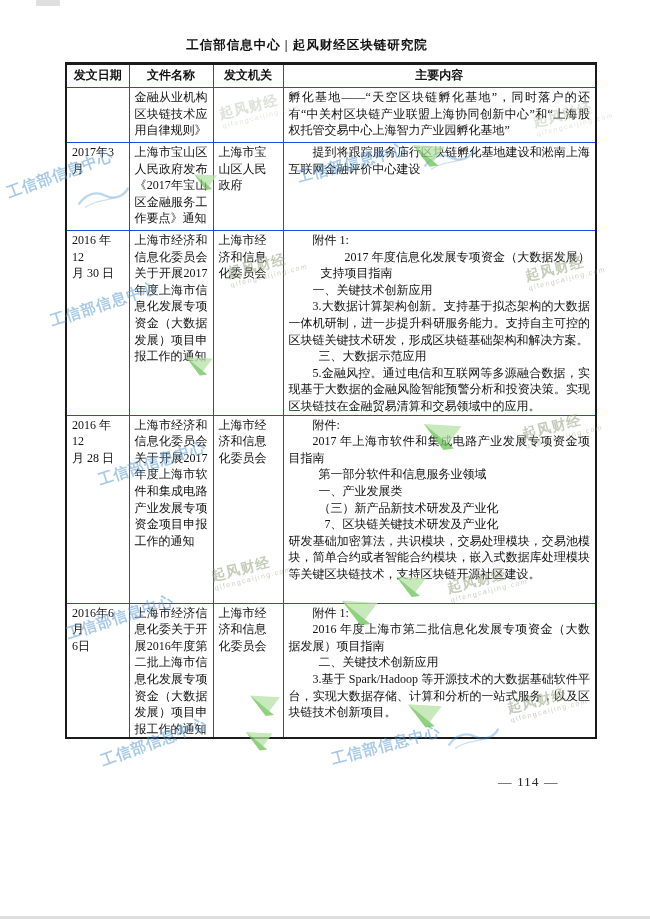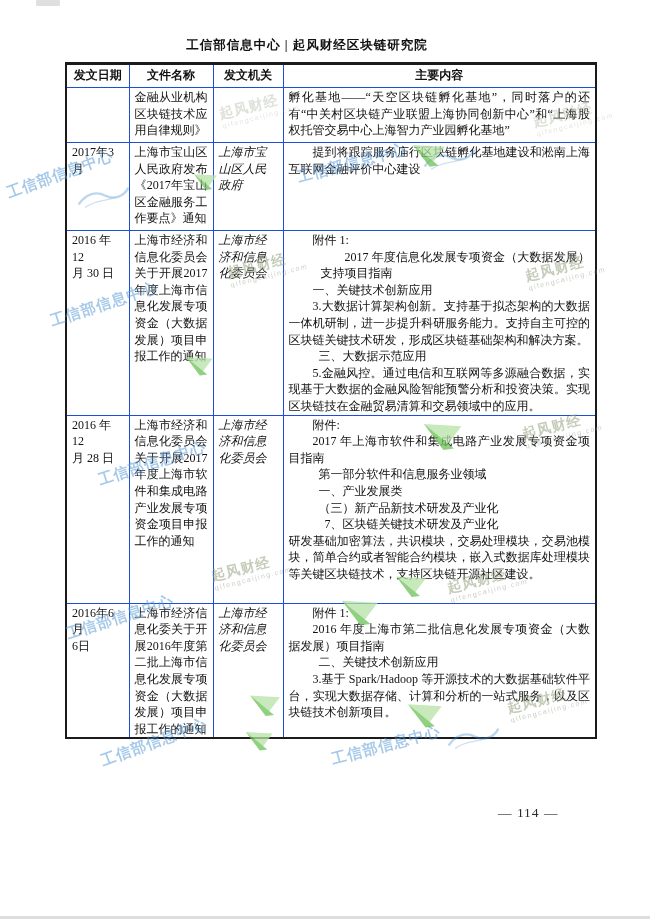--- a/index.html
+++ b/index.html
@@ -39,21 +39,21 @@
   }
   table.policy th{
     height:20px;
     text-align:center;
     font-weight:bold;
     padding:1px 2px;
     line-height:18px;
   }
   td.c-date{white-space:pre-line;padding:1px 3px 0 4px;}
   td.c-name{text-align:justify;word-break:break-all;}
-  td.c-agency{word-break:break-all;padding:1px 4px 0 5px;font-style:italic;}
+  td.c-agency{word-break:break-all;padding:1px 4px 0 5px;}
   td.c-content{text-align:justify;word-break:break-all;padding:1px 6px 0 6px;}
   td.c-content p{margin:0;}
   
   .wm{position:absolute;pointer-events:none;z-index:5;}
   .wm-blue{
     font-family:"Liberation Sans","DejaVu Sans",sans-serif;
     font-size:15px;font-weight:bold;letter-spacing:1px;
     color:rgba(85,152,212,.52);
     transform:rotate(-18deg);
     white-space:nowrap;
@@ -72,21 +72,21 @@
   .wm-green .gs{
     font-size:7px;letter-spacing:1.5px;
     color:rgba(150,162,135,.5);
     display:block;margin-top:-1px;
   }
   .wm-green.faint .gt{color:rgba(150,162,135,.32);}
   .wm-green.faint .gs{color:rgba(150,162,135,.28);}
   .wm-tri{transform:rotate(-8deg);opacity:.75;}
   .wm-swoosh{opacity:.6;transform:rotate(-10deg);}
   .page-number{
-    position:absolute;left:498px;top:805px;
+    position:absolute;left:498px;top:774px;
     font-size:13.5px;letter-spacing:1px;color:#2b2b2b;
     white-space:nowrap;
   }
   .page-bottom-edge{
     position:absolute;left:0;bottom:0;width:650px;height:3px;
     background:#dedede;
   }
 </style>
 </head>
 <body>

